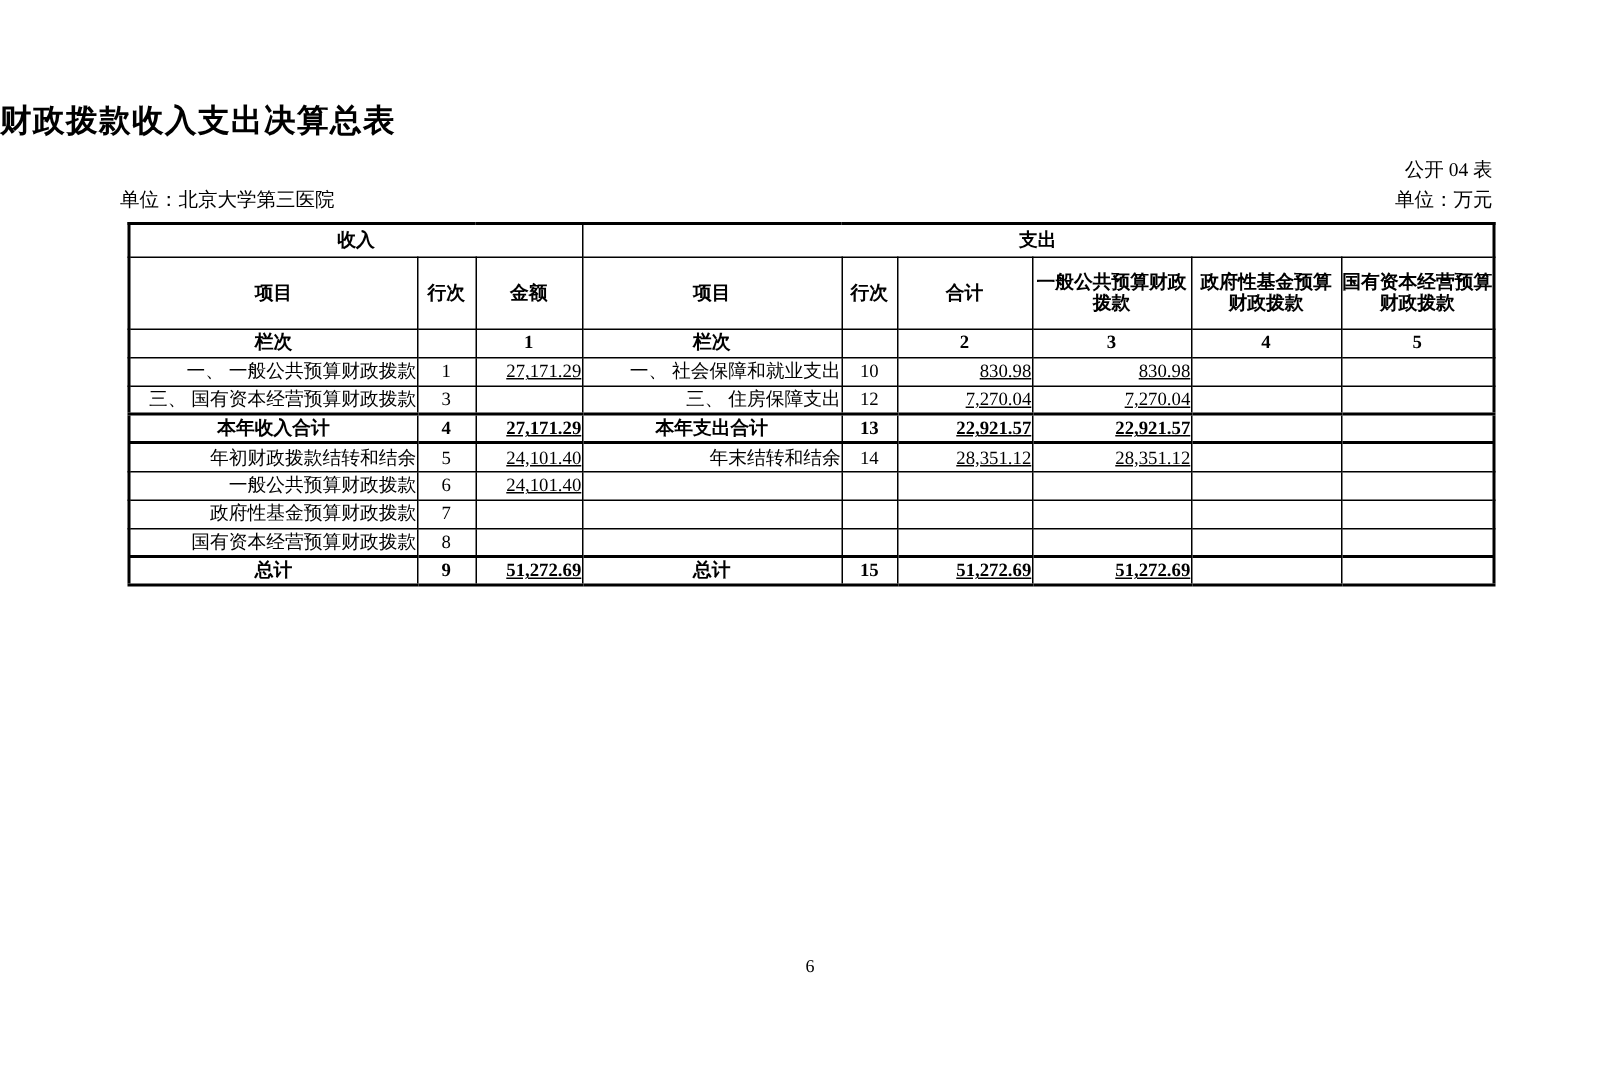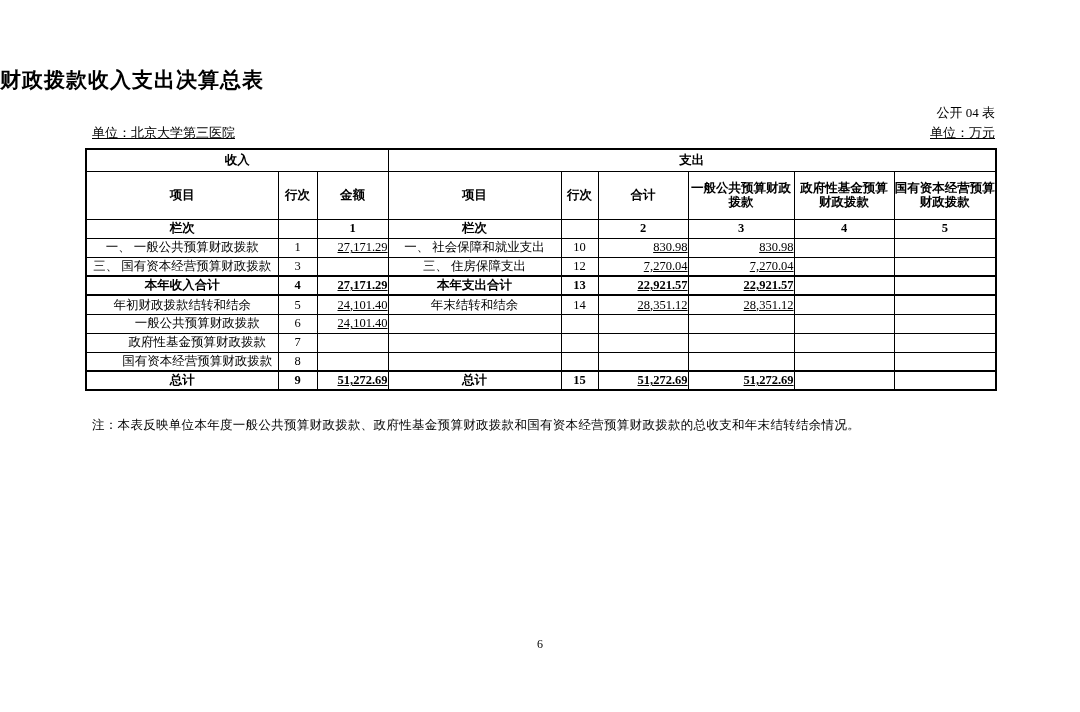--- a/index.html
+++ b/index.html
@@ -23,25 +23,24 @@
     letter-spacing: 1px;
   }
   .form-code {
     position: absolute;
     top: 104px; right: 85px;
     font-size: 13px;
     margin-left: 28px;
   }
   .meta-row {
     position: absolute;
-    top: 124px; left: 92px; right: 85px;
+    top: 124px; left: 80px; right: 85px;
     display: flex;
     justify-content: space-between;
     font-size: 13px;
-    text-decoration: underline;
   }
   table.budget {
     position: absolute;
     top: 148px; left: 85px;
     width: 910px;
     border-collapse: collapse;
     table-layout: fixed;
     border: 2px solid #000;
   }
   table.budget th, table.budget td {
@@ -56,21 +55,21 @@
     font-weight: bold;
     font-size: 13px;
     text-align: center;
     vertical-align: middle;
     padding: 1px 3px;
   }
   tr.h1 { height: 22px; }
   tr.h2 { height: 48px; }
   tbody tr { height: 19px; }
   tbody td { vertical-align: middle; white-space: nowrap; }
-  td.item { text-align: center; padding-left: 5px; }
+  td.item { text-align: right; padding-left: 5px; }
   td.item.center { text-align: center; padding-left: 0; font-weight: bold; }
   td.item.indent { padding-left: 30px; }
   td.line { text-align: center; }
   td.num { text-align: right; padding-right: 6px; text-decoration: underline; }
   td.cnum { text-align: center; }
   tr.index-row td { font-weight: bold; }
   tr.summary td {
     font-weight: bold;
     border-top: 2px solid #000;
     border-bottom: 2px solid #000;
@@ -229,17 +228,16 @@
           <td class="item center">总计</td>
           <td class="line">15</td>
           <td class="num">51,272.69</td>
           <td class="num">51,272.69</td>
           <td class="num"></td>
           <td class="num"></td>
         </tr>
       </tbody>
   </table>
 
-  <div class="note">注：本表反映单位本年度一般公共预算财政拨款、政府性基金预算财政拨款和国有资本经营预算财政拨款的总收支和年末结转结余情况。</div>
 
   <div class="page-num">6</div>
 
 </div>
 
 </body></html>

